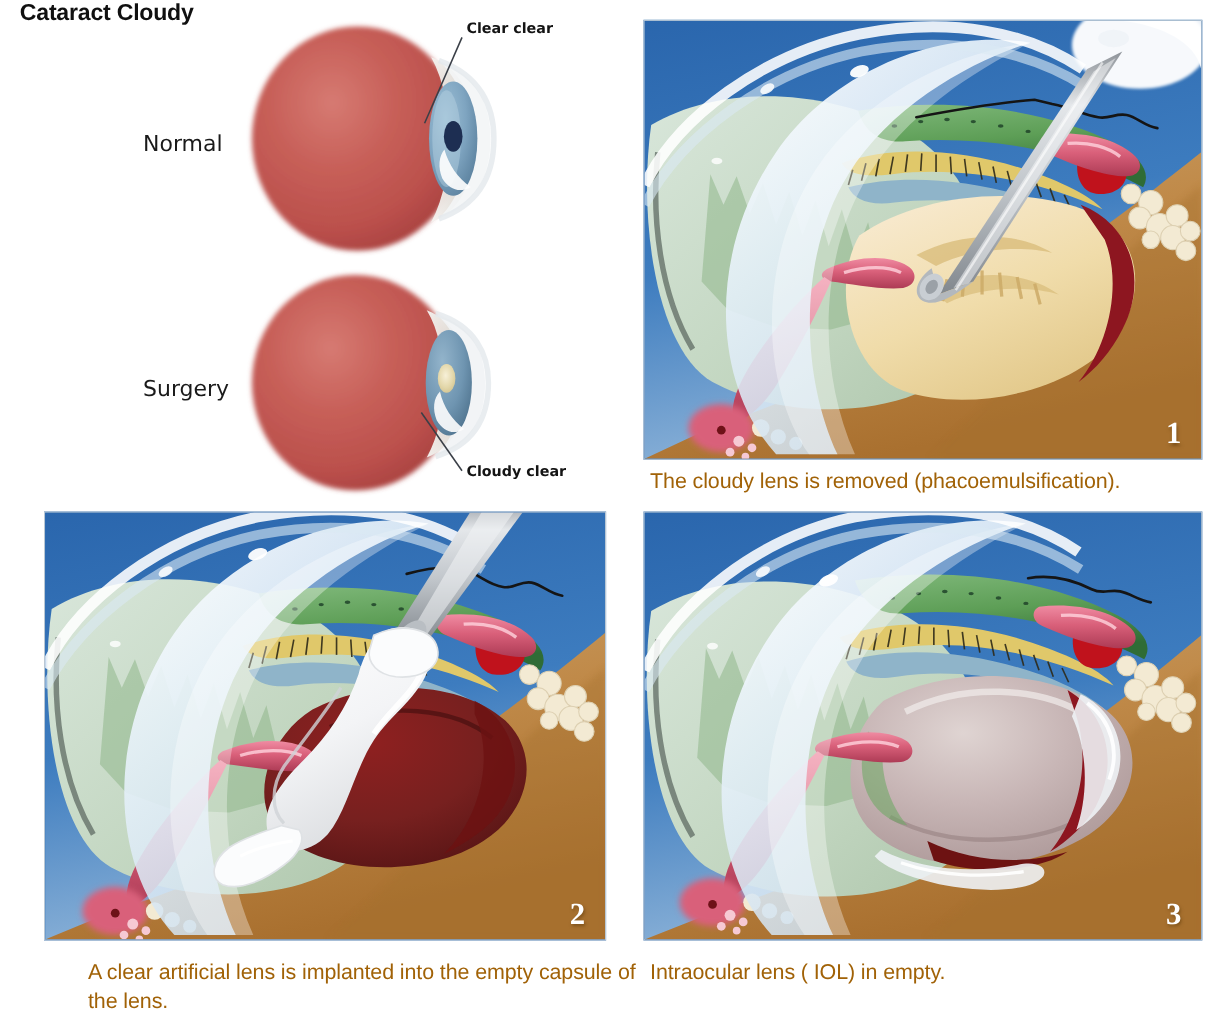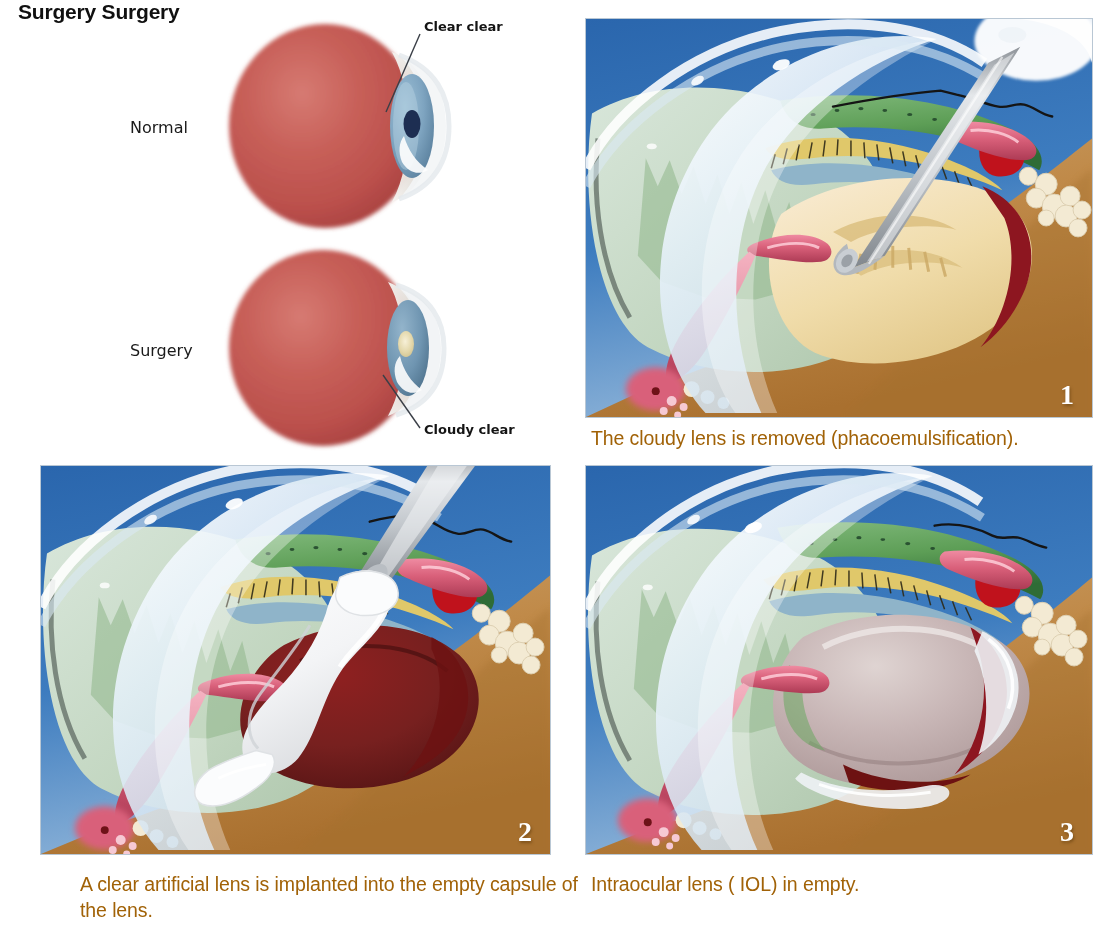--- a/index.html
+++ b/index.html
@@ -17,21 +17,21 @@
     position:absolute; left:18px; top:0px;
     font-size:21px; font-weight:bold; color:#101010;
     letter-spacing:-0.2px;
     white-space:nowrap;
   }
 
   
   .overview { position:absolute; left:0; top:0; width:570px; height:455px; }
 
   .ov-label {
-    position:absolute; font-size:16px; color:#1a1a1a;
+    position:absolute; font-size:20px; color:#1a1a1a;
     font-family:"DejaVu Sans", sans-serif;
     white-space:nowrap;
   }
   .ov-label.normal   { left:130px; top:118px; }
   .ov-label.cataract { left:130px; top:341px; }
 
   .callout {
     position:absolute; font-size:13px; color:#141414;
     font-family:"DejaVu Sans", sans-serif;
     font-weight:600;
@@ -68,21 +68,21 @@
     line-height:26px;
     letter-spacing:-0.1px;
   }
   #cap1 { left:591px; top:425px; width:505px; }
   #cap2 { left:58px;  top:871px; width:500px;margin-left:22px; }
   #cap3 { left:591px; top:871px; width:505px; }
 </style>
 </head>
 <body>
 
-<div class="page-title">Surgery Surgery</div>
+<div class="page-title">Cataract Cloudy</div>
 
 <div class="overview">
 
   <svg viewBox="0 0 570 455">
     <defs>
       <radialGradient id="globeGrad" cx="38%" cy="34%" r="72%">
         <stop offset="0%" stop-color="#d67a72"></stop>
         <stop offset="42%" stop-color="#c75f58"></stop>
         <stop offset="78%" stop-color="#bb504c"></stop>
         <stop offset="100%" stop-color="#a8413f"></stop>

